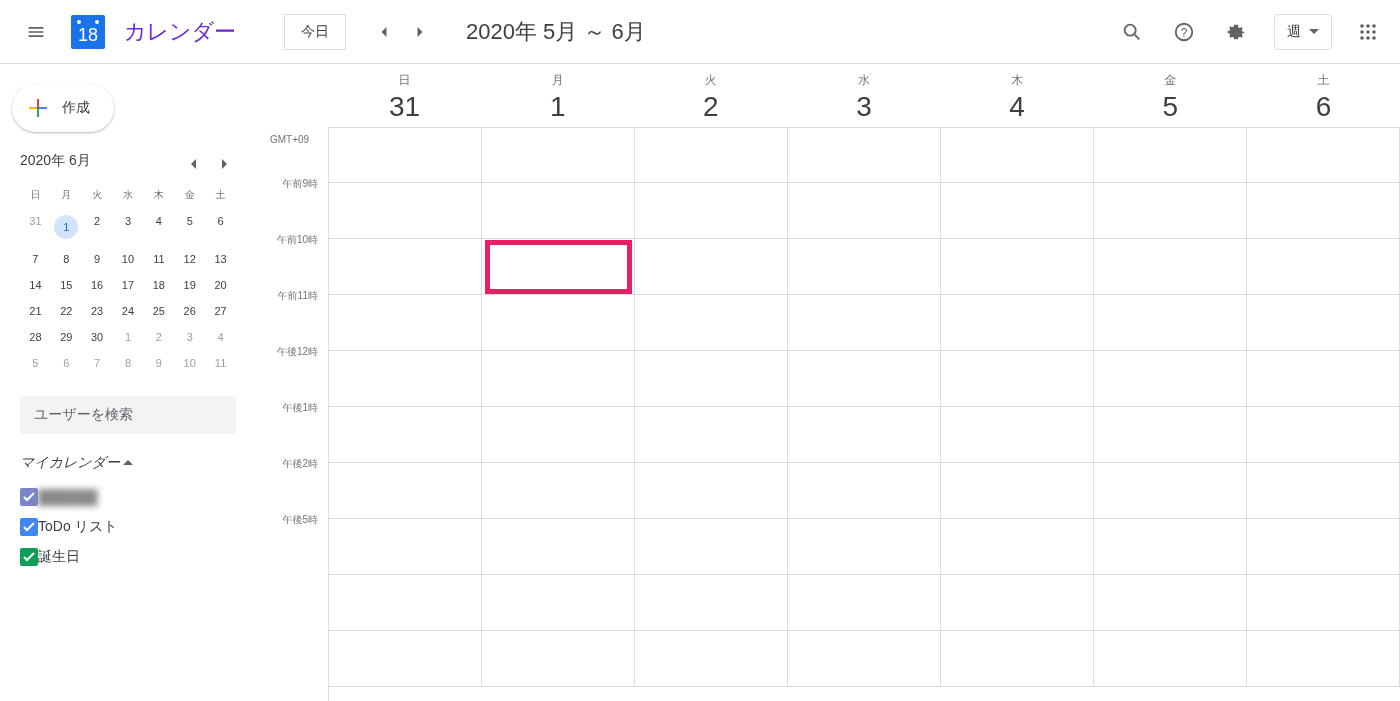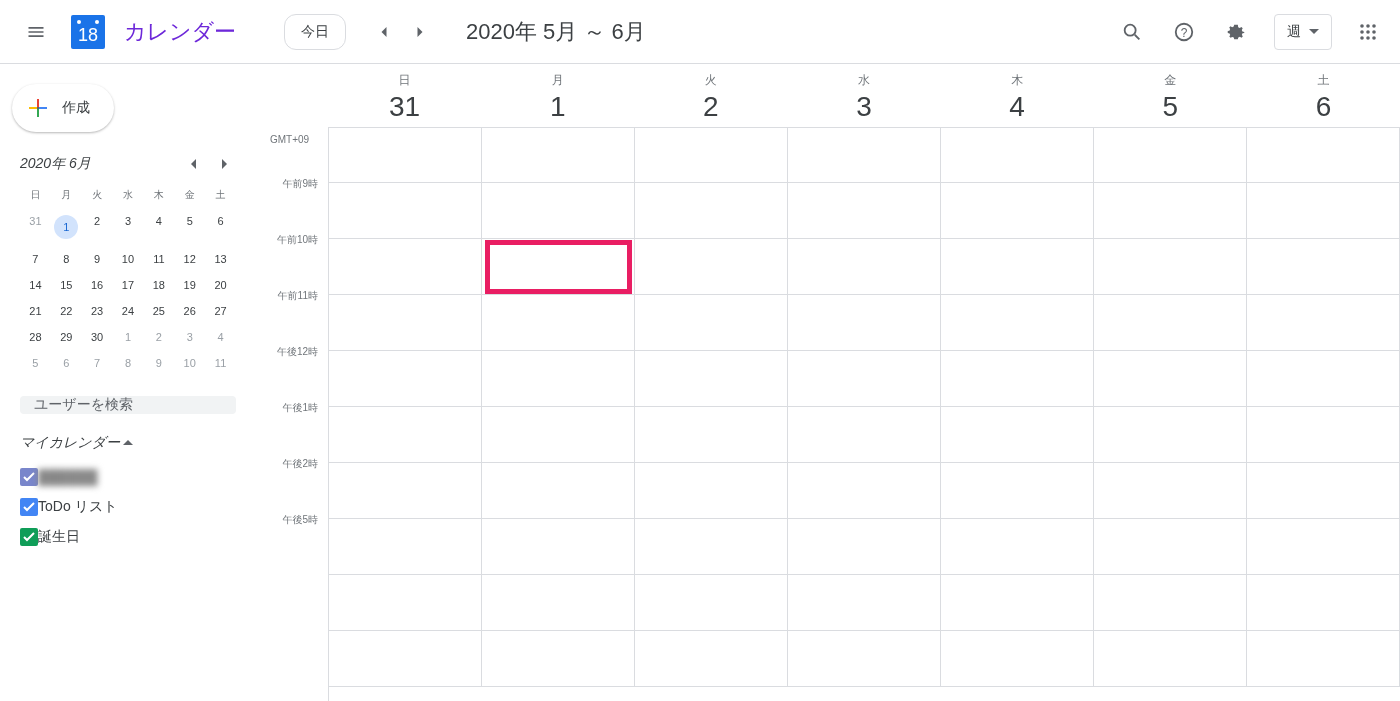--- a/index.html
+++ b/index.html
@@ -4,47 +4,47 @@
 <style>
 * { box-sizing: border-box; margin: 0; padding: 0; }
 body { font-family: 'Helvetica Neue', Arial, sans-serif; background: #fff; color: #3c4043; height: 701px; width: 1400px; overflow: hidden; }
 
 .header { height: 64px; display: flex; align-items: center; padding: 0 12px; border-bottom: 1px solid #dadce0; gap: 8px; }
 .menu-btn { width: 48px; height: 48px; border-radius: 50%; display: flex; align-items: center; justify-content: center; cursor: pointer; }
 .logo { width: 40px; height: 40px; display: flex; align-items: center; justify-content: center; }
 .logo-box { width: 34px; height: 34px; background: #1a73e8; color: #fff; display: flex; align-items: flex-end; justify-content: center; font-size: 18px; font-weight: 500; border-radius: 2px; padding-bottom: 3px; position: relative; }
 .logo-box::before { content: ''; position: absolute; top: 5px; left: 6px; width: 4px; height: 4px; background: #fff; border-radius: 50%; box-shadow: 18px 0 0 #fff; }
 .app-title { font-size: 22px; color: #6d28d9; margin-left: 8px; margin-right: 40px; }
-.today-btn { border: 1px solid #dadce0; background: #fff; border-radius: 12px; padding: 8px 16px; font-size: 14px; color: #3c4043; cursor: pointer; }
+.today-btn { border: 1px solid #dadce0; background: #fff; border-radius: 0; padding: 8px 16px; font-size: 14px; color: #3c4043; cursor: pointer; }
 .nav-arrows { display: flex; margin: 0 12px; }
 .arrow-btn { width: 36px; height: 36px; display: flex; align-items: center; justify-content: center; cursor: pointer; color: #5f6368; border-radius: 50%; }
 .date-range { font-size: 22px; color: #3c4043; margin-left: 8px; }
 .spacer { flex: 1; }
 .icon-btn { width: 40px; height: 40px; display: flex; align-items: center; justify-content: center; cursor: pointer; color: #5f6368; border-radius: 50%; margin: 0 2px; }
 .view-select { border: 1px solid #dadce0; background: #fff; border-radius: 4px; padding: 8px 12px; font-size: 14px; color: #3c4043; cursor: pointer; display: flex; align-items: center; gap: 8px; margin: 0 8px; }
 .apps-btn { width: 40px; height: 40px; display: flex; align-items: center; justify-content: center; cursor: pointer; }
 
 .body { display: flex; height: calc(701px - 64px); }
 .sidebar { width: 256px; padding: 12px 8px; }
 .create-btn { display: inline-flex; align-items: center; gap: 12px; border: none; background: #fff; box-shadow: 0 1px 2px rgba(0,0,0,.15), 0 1px 3px rgba(0,0,0,.15); border-radius: 28px; padding: 0 24px 0 14px; height: 48px; font-size: 14px; color: #3c4043; cursor: pointer; margin: 8px 0 20px 4px; }
 .plus-icon { font-size: 26px; font-weight: 400; }
 .plus-icon svg { display: block; }
 
 .mini-cal { padding: 0 12px; }
-.mini-head { display: flex; align-items: center; justify-content: space-between; margin-bottom: 8px; font-style: italic; }
+.mini-head { display: flex; align-items: flex-start; justify-content: space-between; margin-bottom: 8px; }
 .mini-title { font-size: 14px; color: #3c4043; font-weight: 500; }
 .mini-nav { display: flex; gap: 6px; }
 .mini-nav-btn { width: 24px; height: 24px; display: flex; align-items: center; justify-content: center; cursor: pointer; color: #5f6368; }
 .mini-grid { display: grid; grid-template-columns: repeat(7, 1fr); gap: 0; }
 .mini-dow { text-align: center; font-size: 10px; color: #70757a; padding: 4px 0 6px; font-weight: 500; }
 .mini-day { text-align: center; font-size: 11px; color: #3c4043; padding: 7px 0; cursor: pointer; position: relative; }
 .mini-day.other { color: #9aa0a6; }
 .mini-day.sel span { background: #d2e3fc; border-radius: 50%; display: inline-flex; width: 24px; height: 24px; align-items: center; justify-content: center; color: #1967d2; }
 
-.search-box { margin: 20px 12px 16px; background: #f1f3f4; border-radius: 4px; padding: 0 14px; font-size: 14px; color: #5f6368; cursor: text; }
+.search-box { margin: 20px 12px 16px; background: #f1f3f4; border-radius: 4px; padding: 10px 14px; font-size: 14px; color: #5f6368; cursor: text; }
 
 .section-head { display: flex; align-items: center; padding: 4px 12px; cursor: pointer; margin-bottom: 6px; font-style: italic; }
 .section-title { font-size: 14px; color: #3c4043; }
 .cal-list { padding: 0 12px; }
 .cal-item { display: flex; align-items: center; padding: 6px 0; font-size: 14px; color: #3c4043; }
 .chk { width: 18px; height: 18px; border-radius: 2px; display: flex; align-items: center; justify-content: center; cursor: pointer; }
 .chk svg { width: 14px; height: 14px; }
 .blur { filter: blur(3px); color: #888; }
 
 .main { flex: 1; display: flex; flex-direction: column; position: relative; }

